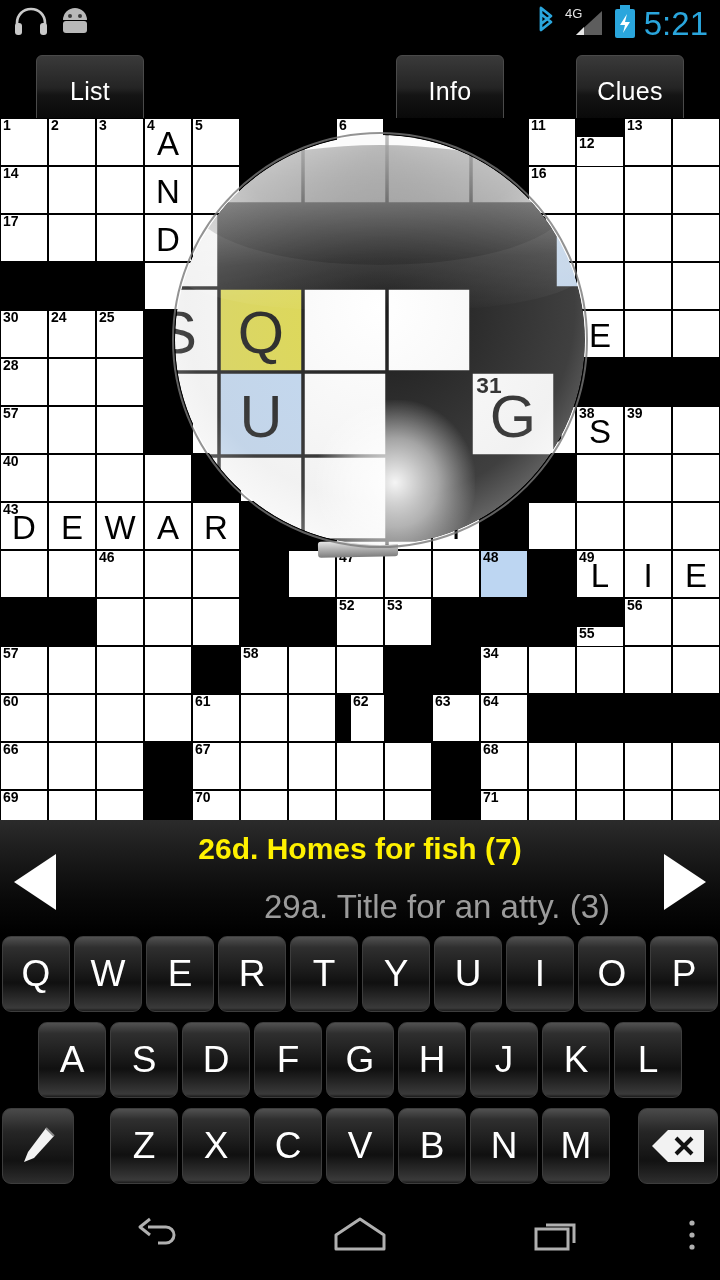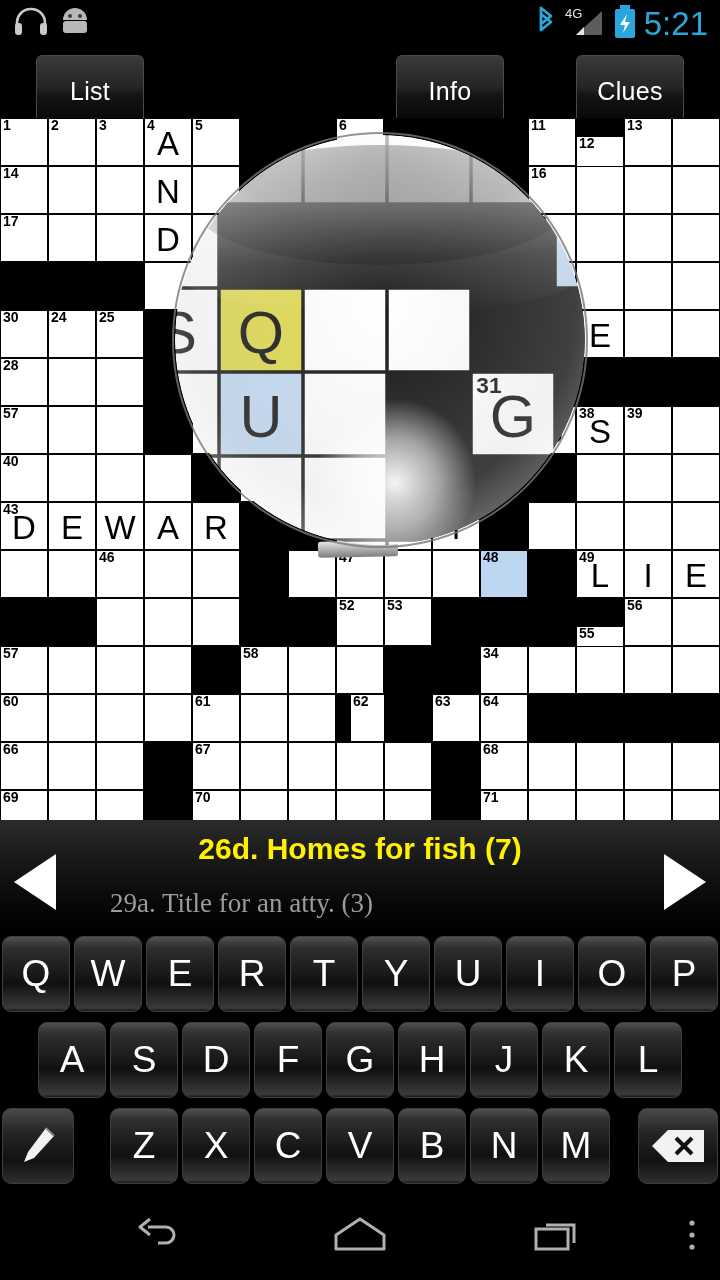--- a/index.html
+++ b/index.html
@@ -91,22 +91,22 @@
       border:2px solid rgba(120,120,120,.8); }
   .mag-handle { position:absolute; left:318px; top:541px; width:80px; height:16px;
       background:linear-gradient(180deg,#e6e6e6,#7d7d7d); border-radius:3px;
       transform:rotate(-1deg); }
 
   
   .cluebar { position:absolute; top:820px; left:0; width:720px; height:114px;
              background:linear-gradient(180deg,#2b2b2b 0%,#171717 38%,#090909 70%,#000 100%); }
   .clue-main { position:absolute; top:12px; left:110px; width:500px; text-align:center;
                color:#fff100; font-size:30px; font-weight:bold; }
-  .clue-sub  { position:absolute; top:68px; left:110px; width:500px; text-align:left;
-               color:#9b9b9b; font-size:27px;font-family:Liberation Serif, serif; }
+  .clue-sub  { position:absolute; top:68px; left:110px; width:500px; text-align:right;
+               color:#9b9b9b; font-size:33px; }
   .arrow-l { position:absolute; left:14px; top:34px; width:0; height:0;
              border-top:28px solid transparent; border-bottom:28px solid transparent;
              border-right:42px solid #fff; }
   .arrow-r { position:absolute; right:14px; top:34px; width:0; height:0;
              border-top:28px solid transparent; border-bottom:28px solid transparent;
              border-left:42px solid #fff; }
 
   
   .keyboard { position:absolute; top:934px; left:0; width:720px; height:256px;
               background:#000; }

